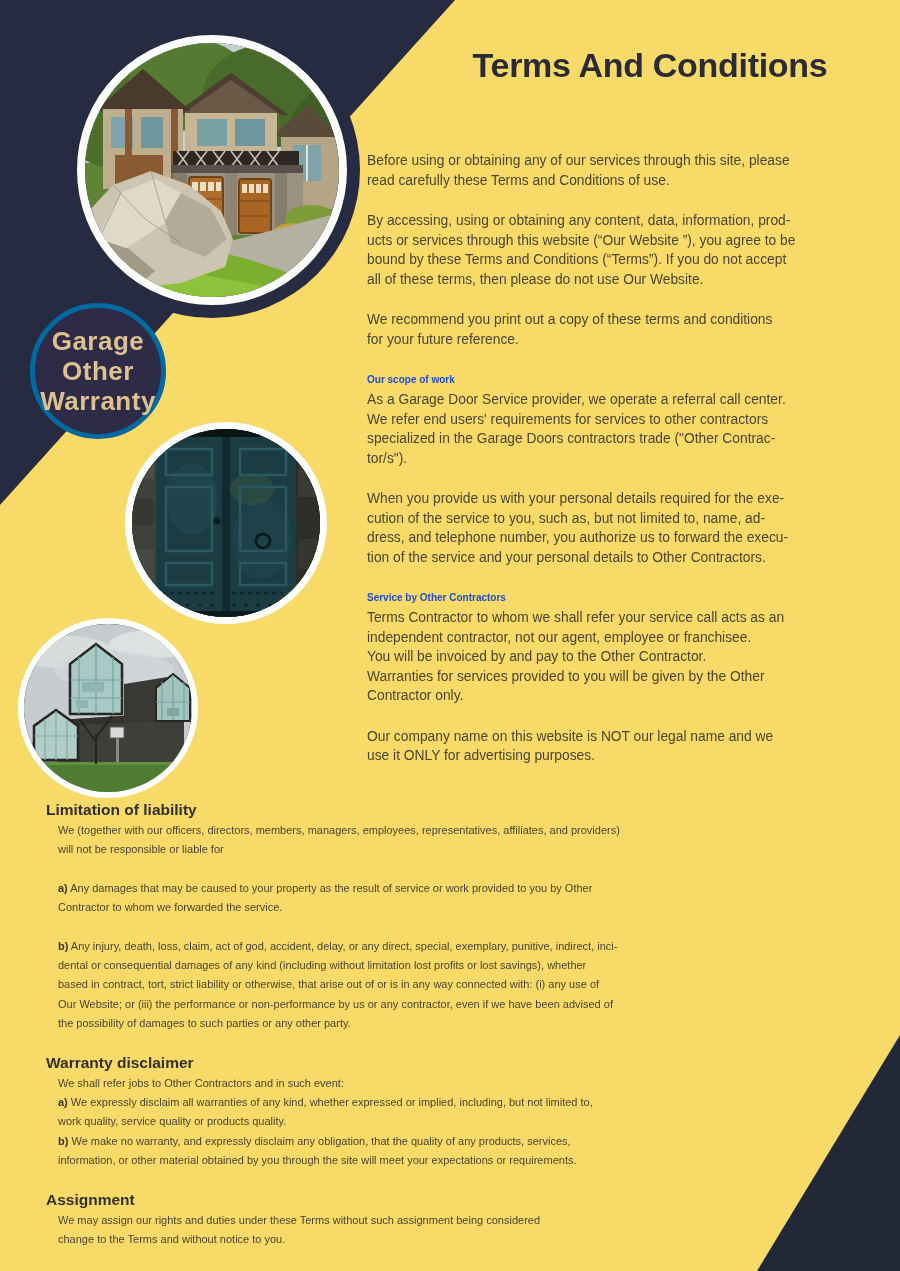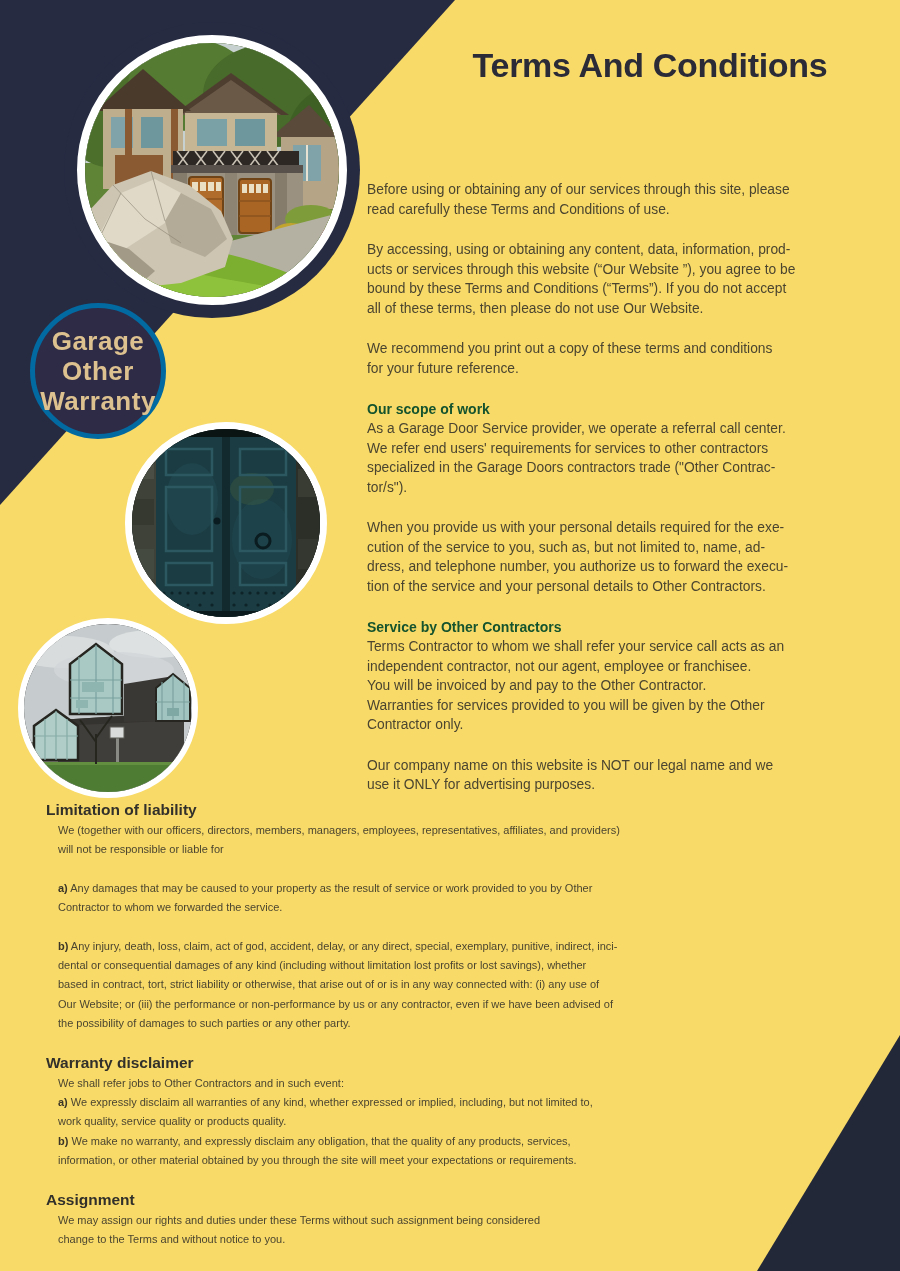--- a/index.html
+++ b/index.html
@@ -29,23 +29,23 @@
   }
   .badge-line{color:#ddc18f;font-weight:bold;font-size:26px;line-height:30px;letter-spacing:.5px;}
 
   
   .title{
     position:absolute;left:440px;top:46px;width:420px;margin:0;text-align:center;
     font-size:34px;font-weight:bold;letter-spacing:-.3px;color:#2b2b38;
   }
 
   
-  .col-right{position:absolute;left:367px;top:151px;width:502px;color:#4b4530;margin-top:29px;}
+  .col-right{position:absolute;left:367px;top:151px;width:502px;color:#4b4530;}
   .col-right p{margin:0 0 21px;font-size:13.8px;line-height:19.5px;white-space:pre-line;}
-  .col-right h2{margin:1px 0 0;font-size:14px;line-height:20px;color:#14532d;}
+  .col-right h2{margin:1px 0 0;font-size:10px;line-height:20px;color:#1d4ed8;}
 
   .col-full{position:absolute;left:46px;top:799px;width:834px;color:#4b4530;}
   .col-full p{margin:0 12px 19px;font-size:11px;line-height:19.4px;white-space:pre-line;}
   .col-full p .pp{white-space:pre-line;}
   .col-full p.nogap{margin-bottom:0;}
   .col-full h2{margin:1px 0 1px;font-size:15.5px;line-height:20px;color:#32302a;}
   .col-full b{color:#3a3527;}
 </style>
 </head>
 <body>

